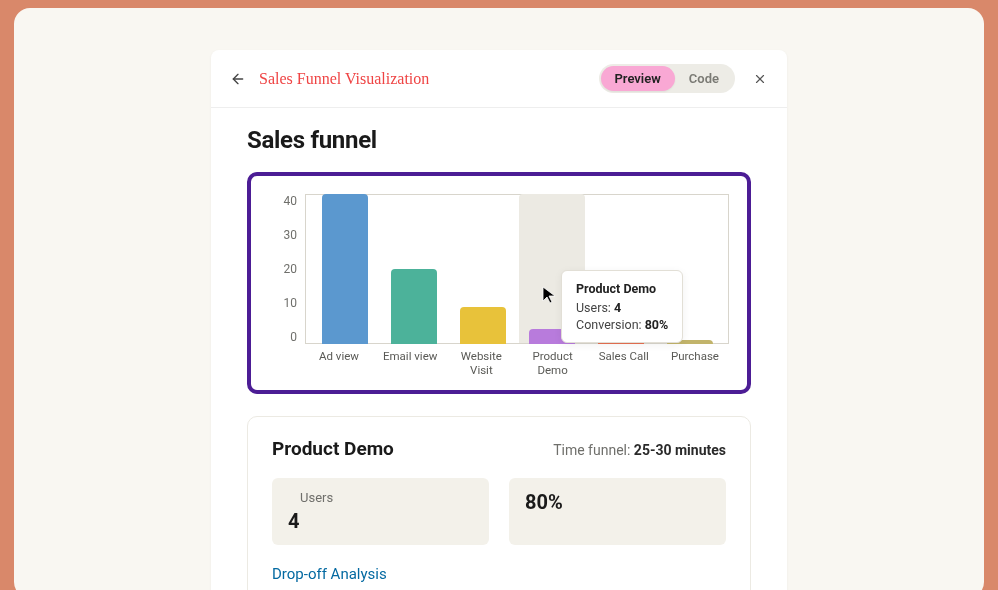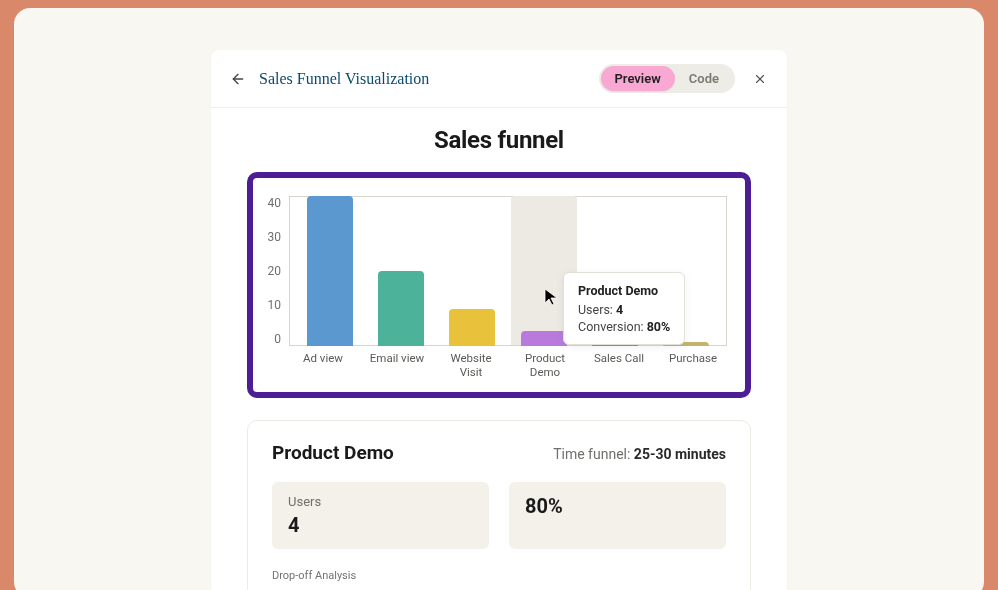--- a/index.html
+++ b/index.html
@@ -33,21 +33,21 @@
     }
     .back-icon {
       width: 18px; height: 18px;
       cursor: pointer;
       margin-right: 12px;
       display: flex; align-items: center; justify-content: center;
     }
     .header-title {
       font-family: Georgia, "Times New Roman", serif;
       font-size: 16px;
-      color: #0c4a6e;
+      color: #ef4444;
       flex: 1;
     }
     .toggle {
       display: flex;
       background: #edece6;
       border-radius: 999px;
       padding: 2px;
       font-size: 13px;
       font-weight: 600;
     }
@@ -71,26 +71,25 @@
     }
     .content {
       padding: 18px 36px 20px 36px;
     }
     .page-title {
       font-size: 24px;
       font-weight: 700;
       color: #1a1a1a;
       margin-bottom: 18px;
       letter-spacing: -0.3px;
-      text-align: center;
     }
     .chart-card {
-      border: 6px solid #4c1d95;
+      border: 4px solid #4c1d95;
       border-radius: 10px;
-      padding: 18px 18px 12px 6px;
+      padding: 18px 18px 12px 24px;
       position: relative;
     }
     .chart {
       display: flex;
       position: relative;
     }
     .y-axis {
       display: flex;
       flex-direction: column;
       justify-content: space-between;
@@ -201,29 +200,30 @@
     .stat-box {
       flex: 1;
       background: #f3f1ea;
       border-radius: 6px;
       padding: 12px 16px;
     }
     .stat-label {
       font-size: 13px;
       color: #6f6f6b;
       margin-bottom: 4px;
+      margin-left: 12px;
     }
     .stat-value {
       font-size: 20px;
       font-weight: 700;
       color: #1a1a1a;
     }
     .dropoff-title {
-      font-size: 11px;
-      color: #737373;
+      font-size: 15px;
+      color: #0369a1;
     }
   </style>
 </head>
 <body>
 
 <div class="outer-card">
   <div class="inner-card">
 
     <div class="header">
       <div class="back-icon">

